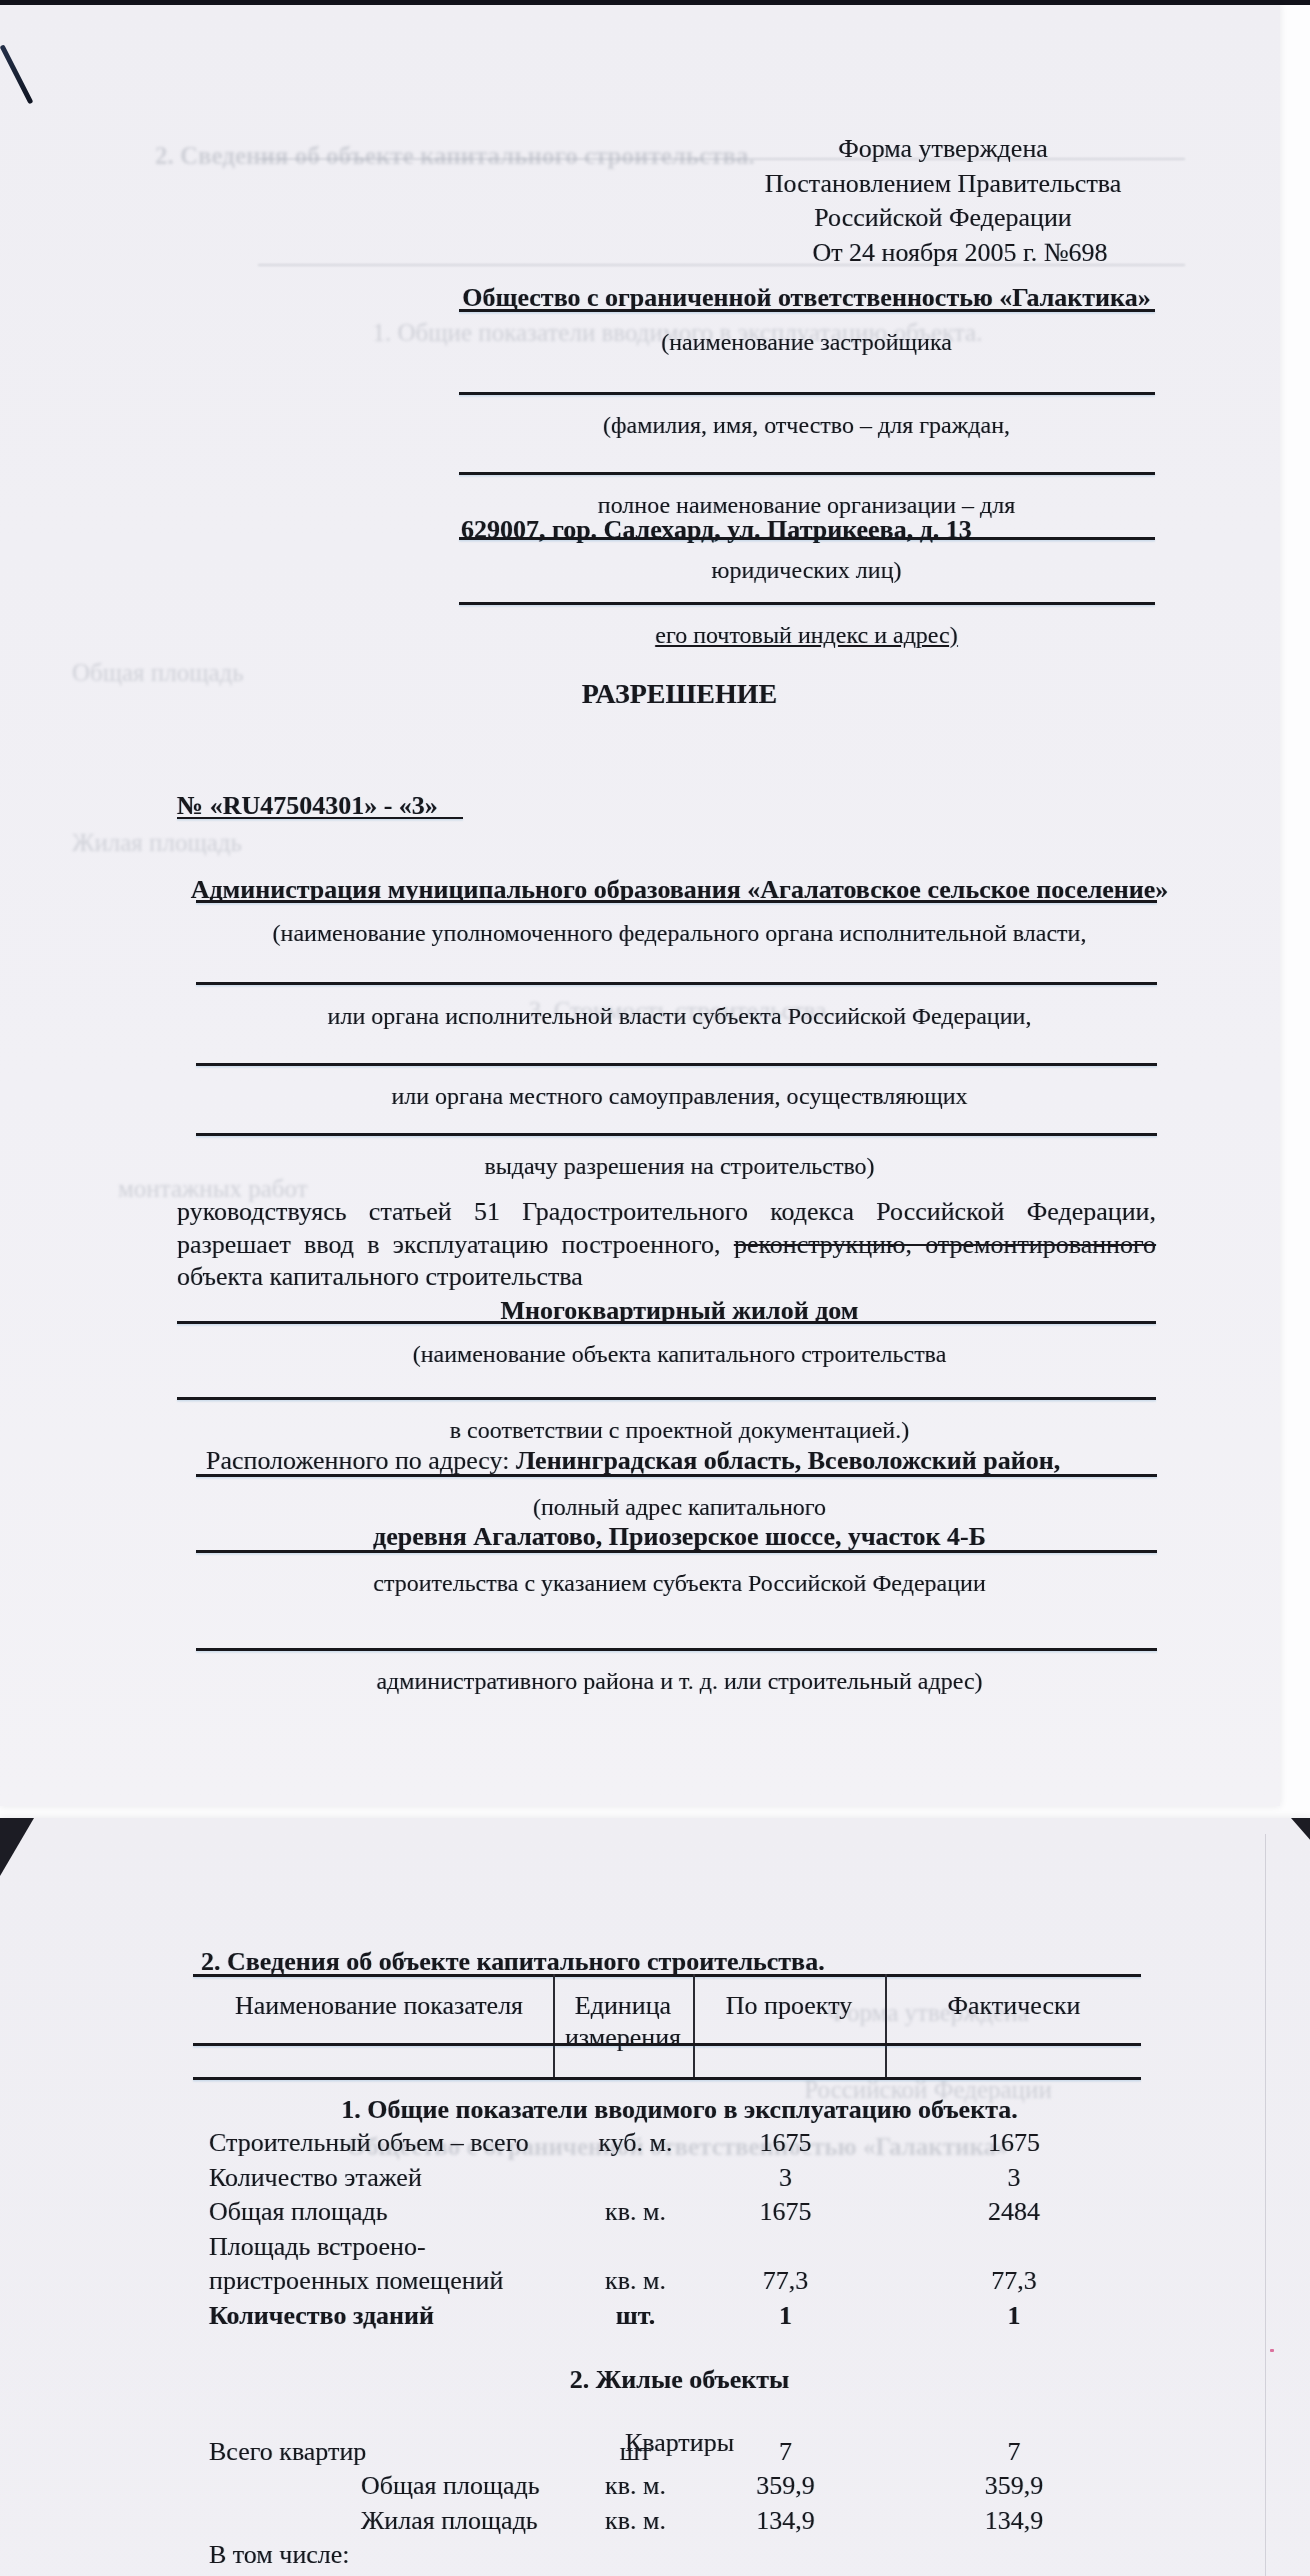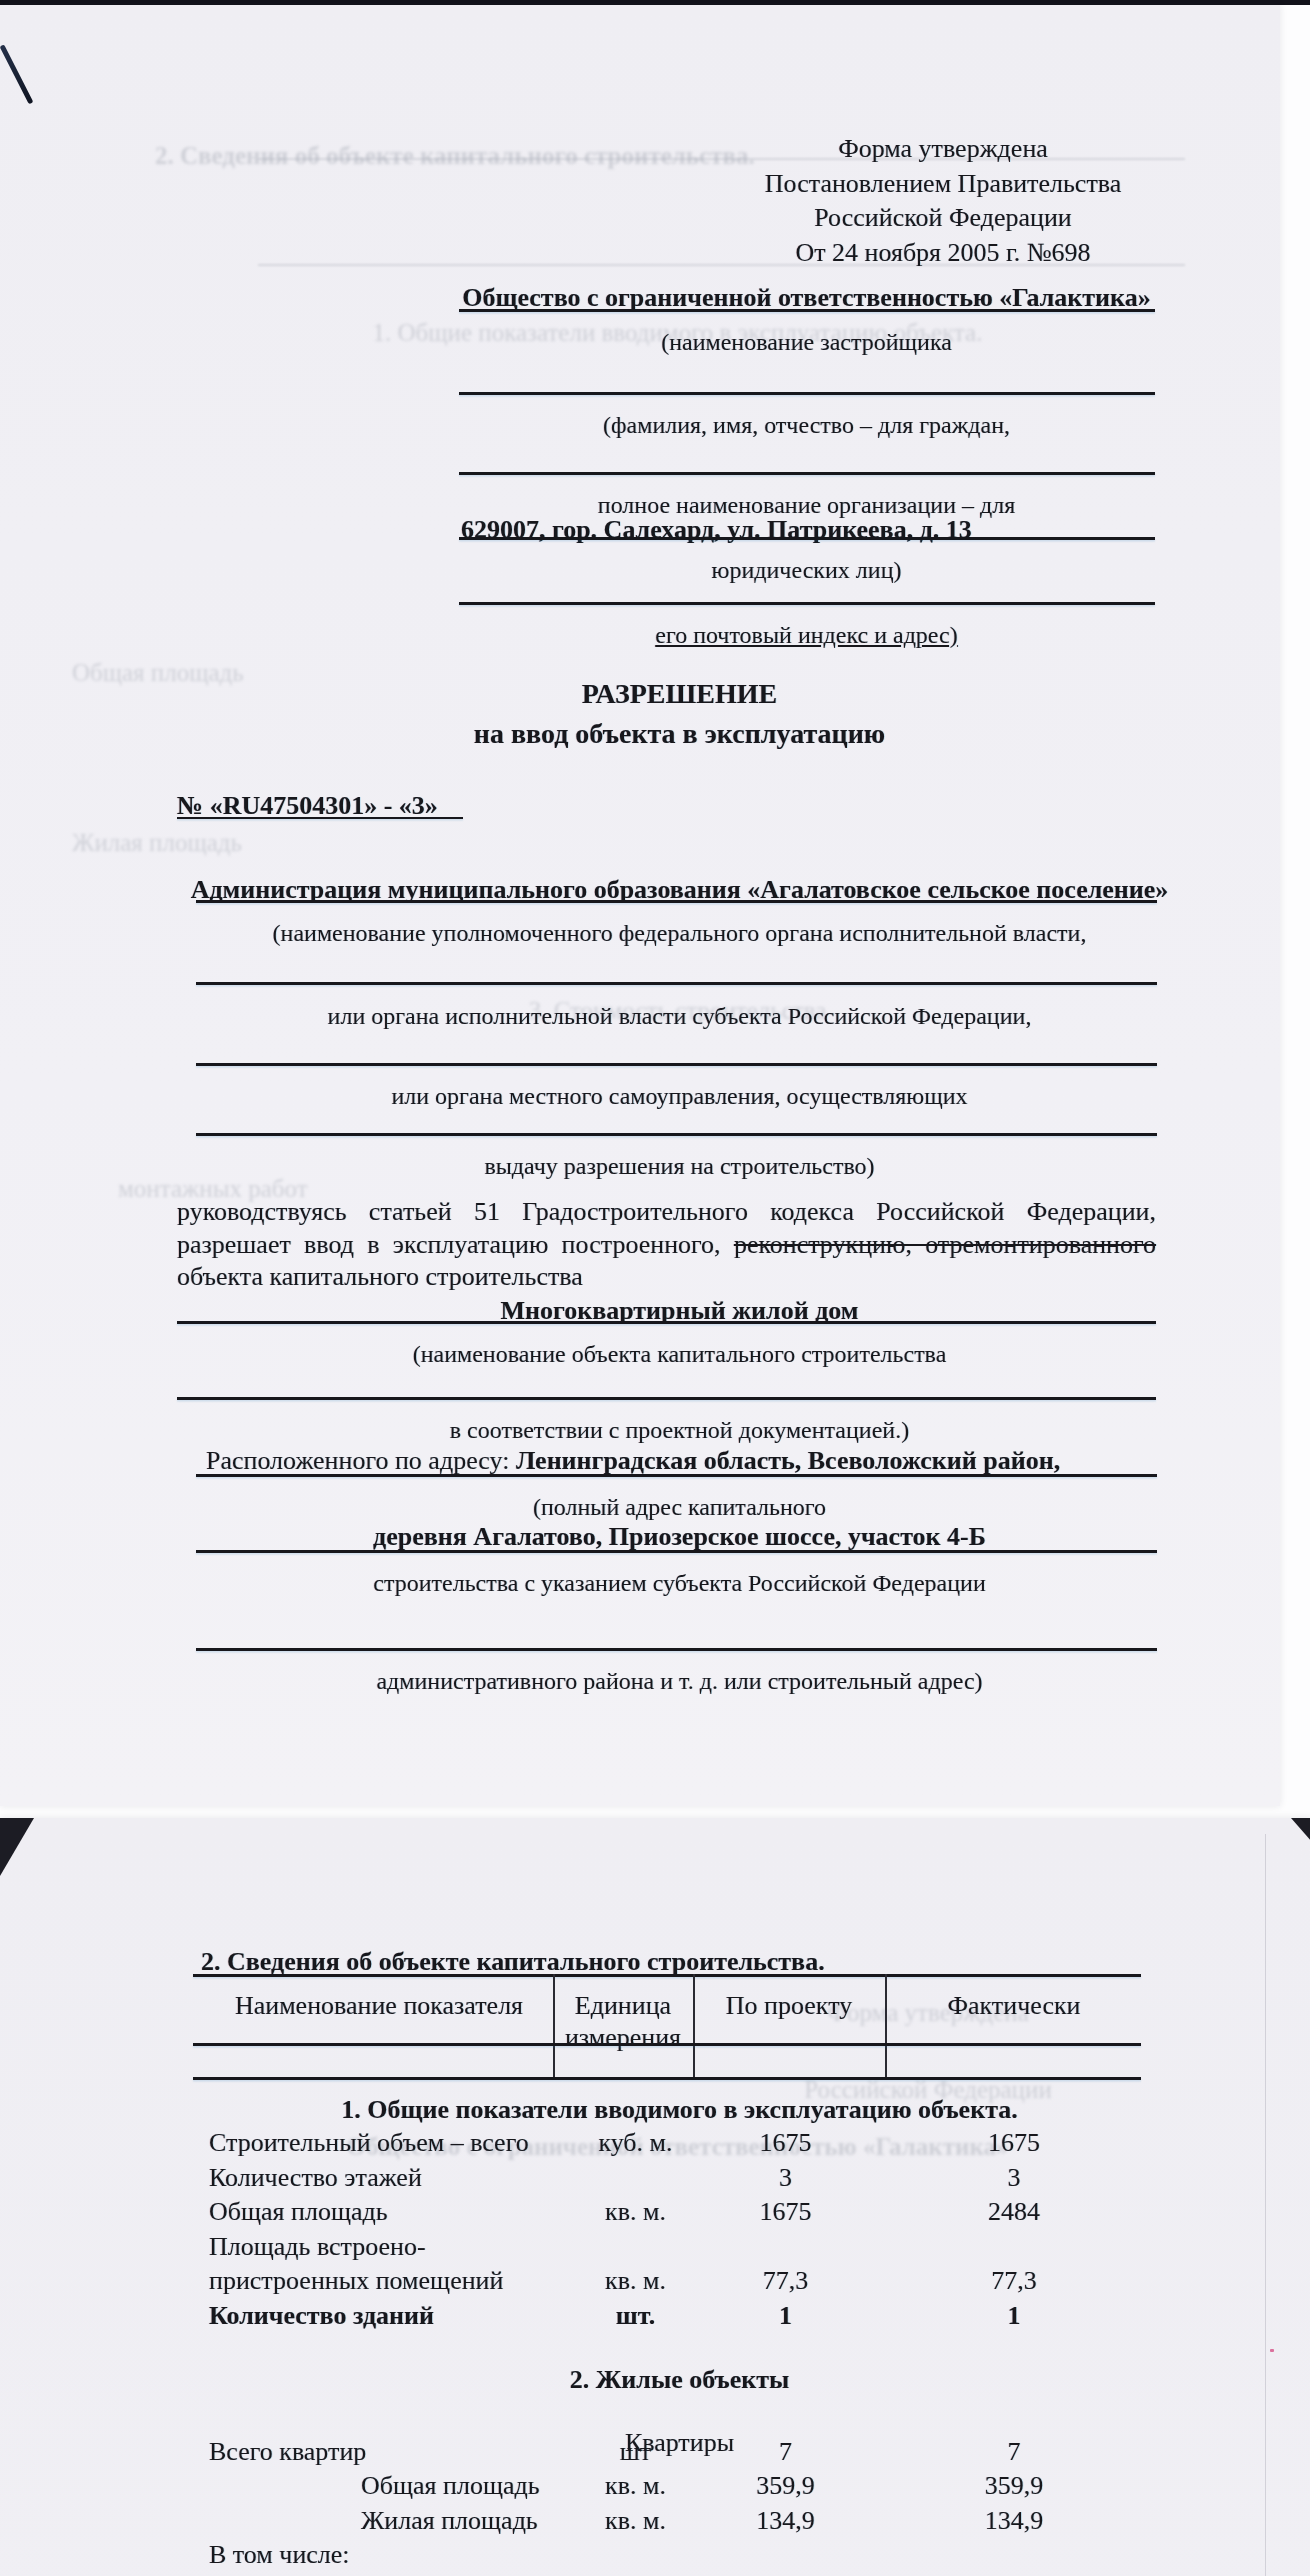--- a/index.html
+++ b/index.html
@@ -60,40 +60,39 @@
   <div class="ghost-rule" style="left:258px;top:264px;width:927px;"></div>
   <div class="ghost c" style="left:201px;top:319px;width:953px;">1. Общие показатели вводимого в эксплуатацию объекта.</div>
   <div class="ghost" style="left:72px;top:659px;">Общая площадь</div>
   <div class="ghost" style="left:72px;top:829px;">Жилая площадь</div>
   <div class="ghost c" style="left:201px;top:997px;width:953px;">3. Стоимость строительства</div>
   <div class="ghost" style="left:118px;top:1175px;">монтажных работ</div>
 
   <div class="t c" style="left:711px;top:135px;width:464px;">Форма утверждена</div>
   <div class="t c" style="left:711px;top:170px;width:464px;">Постановлением Правительства</div>
   <div class="t c" style="left:711px;top:204px;width:464px;">Российской Федерации</div>
-  <div class="t c" style="left:711px;top:239px;width:464px;">От 24 ноября 2005 г. №698</div>
+  <div class="t c" style="left:728px;top:239px;width:464px;">От 24 ноября 2005 г. №698</div>
 
   <div class="t c b fc1" style="top:284px;">Общество с ограниченной ответственностью «Галактика»</div>
   <div class="rule" style="left:459px;top:309px;width:696px;"></div>
   <div class="t c cap fc1" style="top:329px;">(наименование застройщика</div>
 
   <div class="rule" style="left:459px;top:392px;width:696px;"></div>
   <div class="t c cap fc1" style="top:412px;">(фамилия, имя, отчество – для граждан,</div>
 
   <div class="rule" style="left:459px;top:472px;width:696px;"></div>
   <div class="t c cap fc1" style="top:492px;">полное наименование организации – для</div>
   <div class="t b" style="left:461px;top:516px;">629007, гор. Салехард, ул. Патрикеева, д. 13</div>
   <div class="rule" style="left:459px;top:537px;width:696px;"></div>
   <div class="t c cap fc1" style="top:557px;">юридических лиц)</div>
 
   <div class="rule" style="left:459px;top:602px;width:696px;"></div>
   <div class="t c cap fc1" style="top:622px;text-decoration:underline;">его почтовый индекс и адрес)</div>
 
   <div class="t c b big fc2" style="top:679px;">РАЗРЕШЕНИЕ</div>
-  <div class="t c b big fc2" style="top:719px;">на ввод объекта в эксплуатацию</div>
 
   <div class="t b" style="left:177px;top:792px;">№ «RU47504301» - «3»</div>
   <div class="rule thin" style="left:177px;top:817px;width:286px;"></div>
 
   <div class="t c b fc2" style="top:876px;">Администрация муниципального образования «Агалатовское сельское поселение»</div>
   <div class="rule" style="left:196px;top:900px;width:961px;"></div>
   <div class="t c cap fc2" style="top:920px;">(наименование уполномоченного федерального органа исполнительной власти,</div>
   <div class="rule" style="left:196px;top:982px;width:961px;"></div>
   <div class="t c cap fc2" style="top:1003px;">или органа  исполнительной власти субъекта Российской Федерации,</div>
   <div class="rule" style="left:196px;top:1063px;width:961px;"></div>

